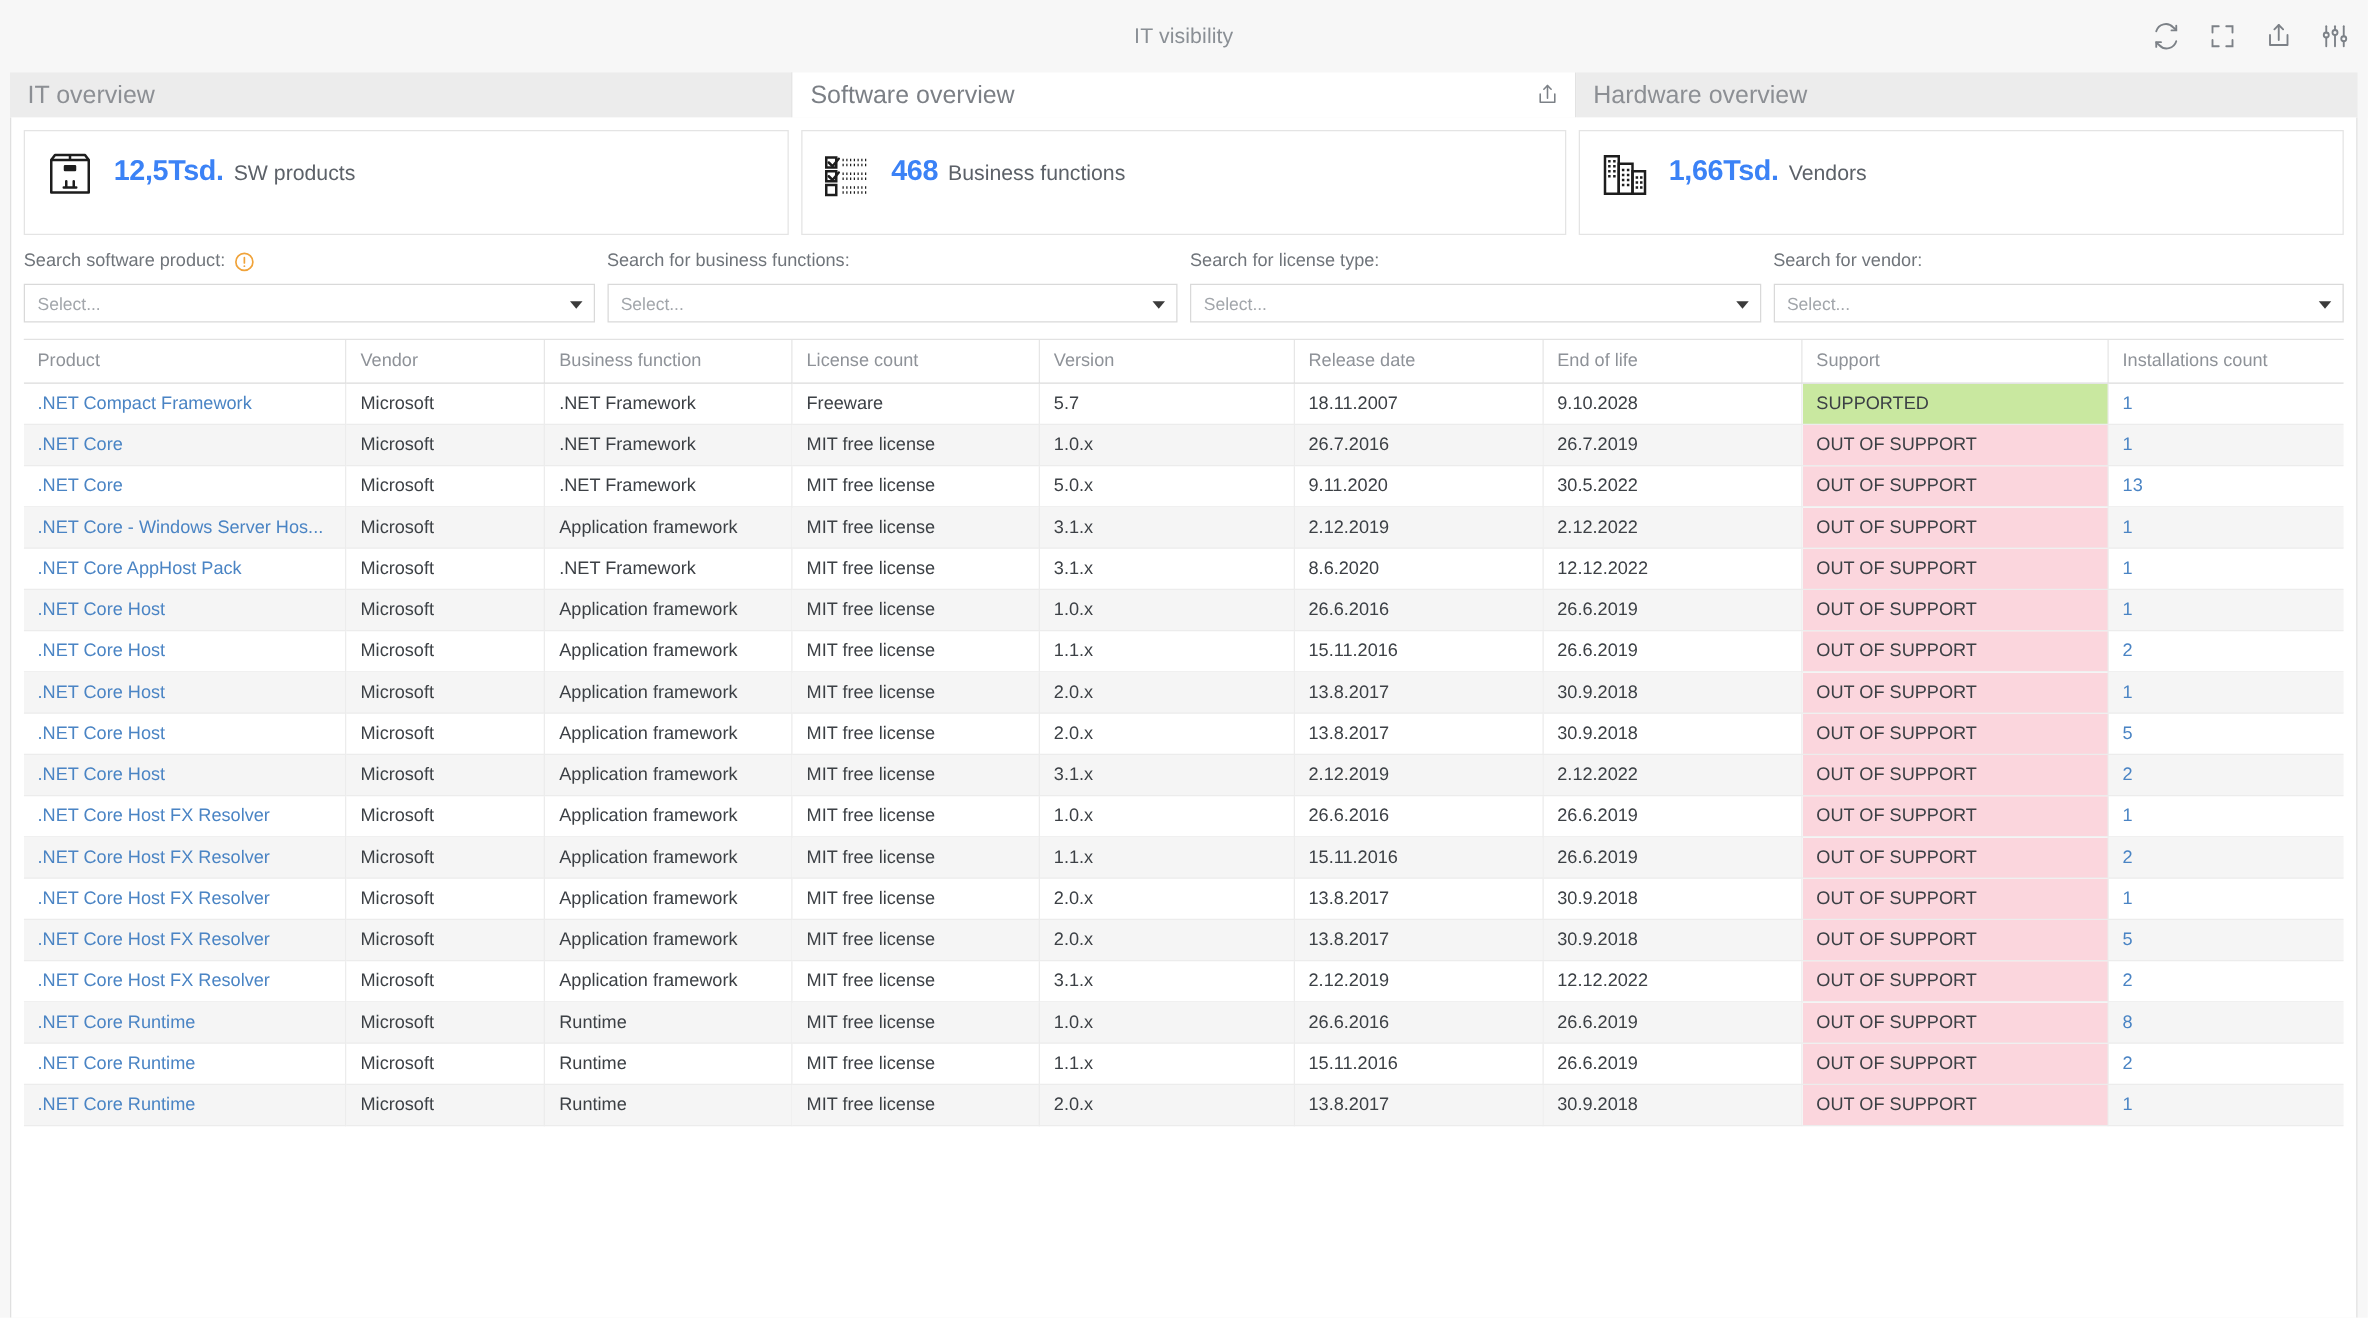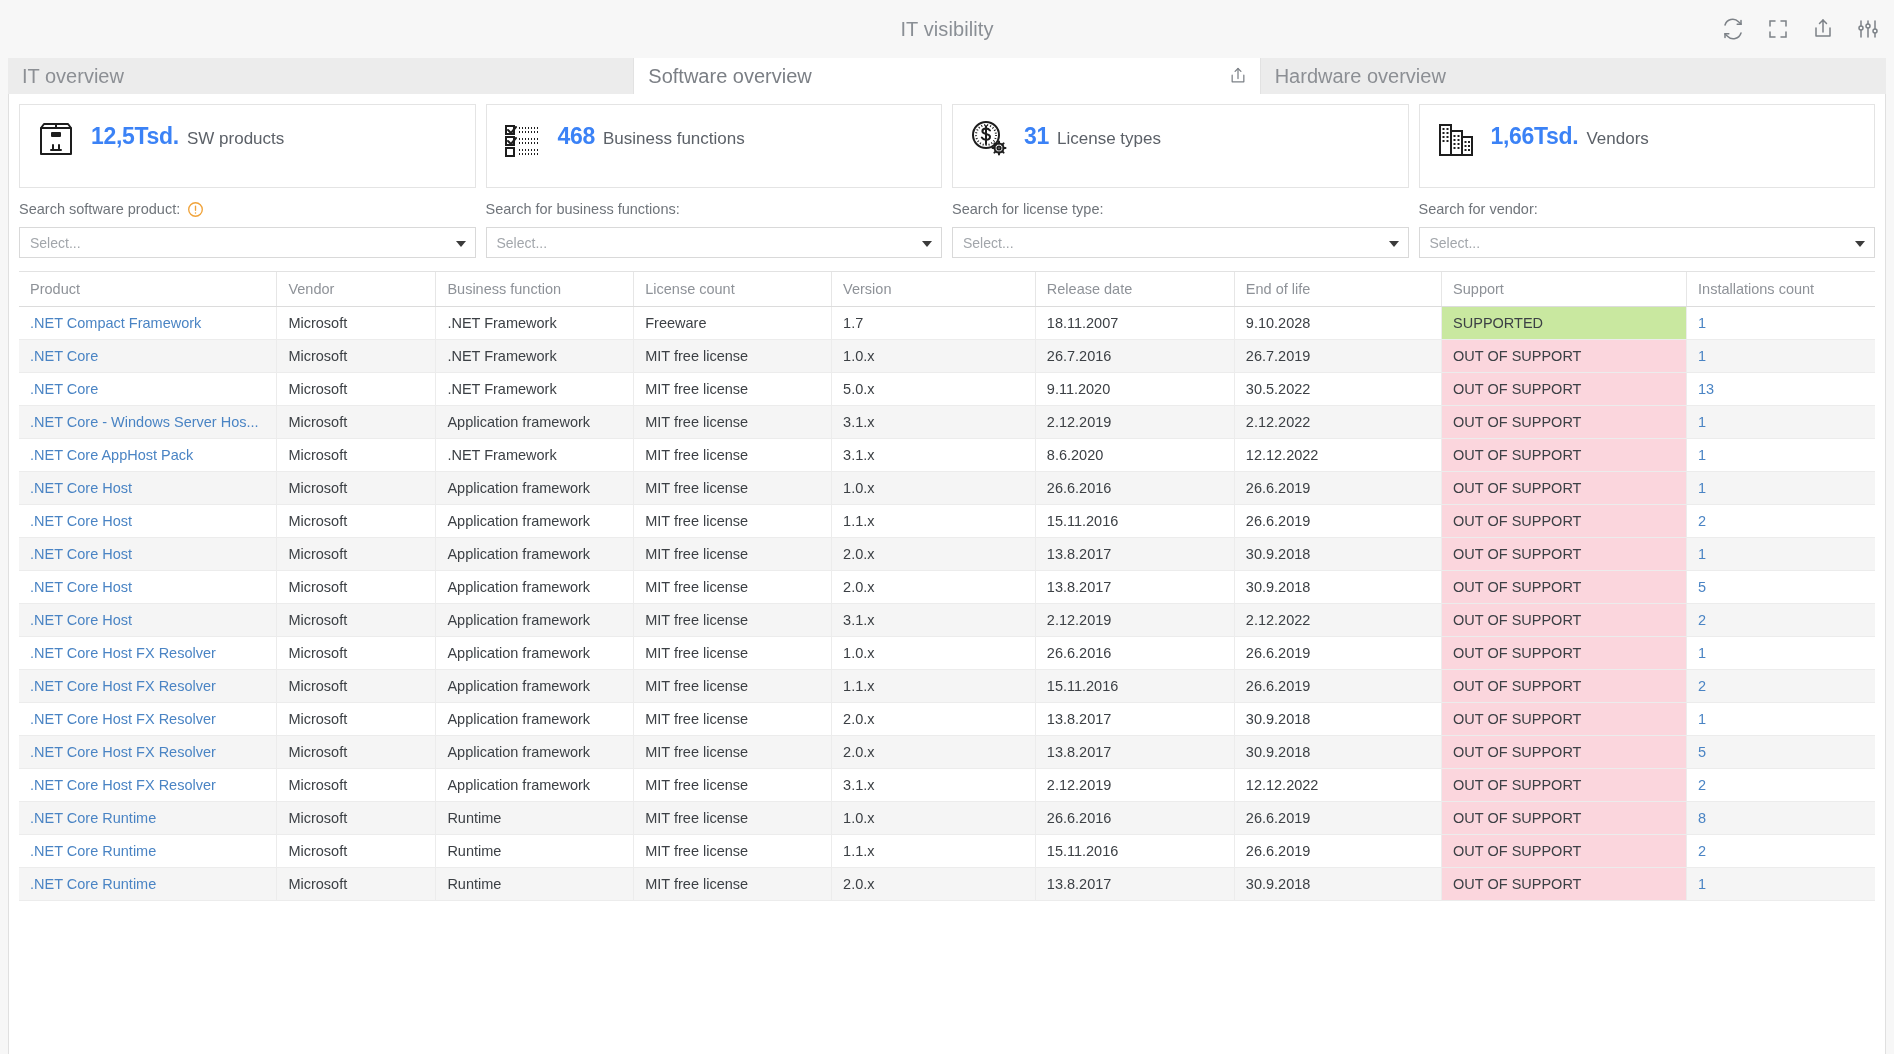--- a/index.html
+++ b/index.html
@@ -13,21 +13,21 @@
   
   .topbar {
     position: relative;
     height: 58px;
     background: #f7f7f7;
     display: flex;
     align-items: center;
     justify-content: center;
   }
   .app-title {
-    font-size: 20px;
+    font-size: 17px;
     color: #8a8f95;
     font-weight: 400;
     letter-spacing: .1px;
   }
   .topbar-icons {
     position: absolute;
     right: 14px; top: 0;
     height: 58px;
     display: flex;
     align-items: center;
@@ -294,37 +294,20 @@
           <path d="M18 22h21M18 26h21" stroke-dasharray="1 2"></path>
           <path d="M18 33h21M18 37h21" stroke-dasharray="1 2"></path>
         </svg>
       </span>
       <div class="kpi-text">
         <span class="kpi-value">468</span>
         <span class="kpi-label">Business functions</span>
       </div>
     </div>
 
-    <div class="kpi-card">
-      <span class="kpi-icon">
-        <svg viewBox="0 0 44 44" fill="none" stroke="#1d1d1d" stroke-width="2">
-          <circle cx="19" cy="18" r="13"></circle>
-          <circle cx="19" cy="18" r="10" stroke-dasharray="1 2"></circle>
-          <path d="M23 13.5c-1-1.4-2.6-2-4-2-2 0-3.6 1.1-3.6 2.7 0 3.6 7.6 1.8 7.6 5.6 0 1.8-1.8 3-4 3-1.8 0-3.4-.8-4.2-2.2" stroke-linecap="round"></path>
-          <path d="M19 9v18" stroke-linecap="round"></path>
-          <circle cx="32" cy="31" r="4.5"></circle>
-          <circle cx="32" cy="31" r="1.6"></circle>
-          <path d="M32 24.5v2M32 35.5v2M25.5 31h2M36.5 31h2M27.4 26.4l1.4 1.4M35.2 34.2l1.4 1.4M36.6 26.4l-1.4 1.4M28.8 34.2l-1.4 1.4" stroke-linecap="round"></path>
-        </svg>
-      </span>
-      <div class="kpi-text">
-        <span class="kpi-value">31</span>
-        <span class="kpi-label">License types</span>
-      </div>
-    </div>
 
     <div class="kpi-card">
       <span class="kpi-icon">
         <svg viewBox="0 0 44 44" fill="none" stroke="#1d1d1d" stroke-width="2">
           <path d="M6 8h11v30H6z"></path>
             <path d="M17 14h11v24H17z"></path>
             <path d="M28 20h10v18H28z"></path>
           <g fill="#1d1d1d" stroke="none">
             <rect x="8.5" y="11" width="2" height="2"></rect>
               <rect x="12.5" y="11" width="2" height="2"></rect>
@@ -433,21 +416,21 @@
           <th>Support</th>
           <th>Installations count</th>
         </tr>
       </thead>
       <tbody id="tbody">
           <tr>
             <td class="link">.NET Compact Framework</td>
             <td>Microsoft</td>
             <td>.NET Framework</td>
             <td>Freeware</td>
-            <td>1.7</td>
+            <td>5.7</td>
             <td>18.11.2007</td>
             <td>9.10.2028</td>
             <td class="sup-yes">SUPPORTED</td>
             <td class="link">1</td>
           </tr>
           <tr>
             <td class="link">.NET Core</td>
             <td>Microsoft</td>
             <td>.NET Framework</td>
             <td>MIT free license</td>

